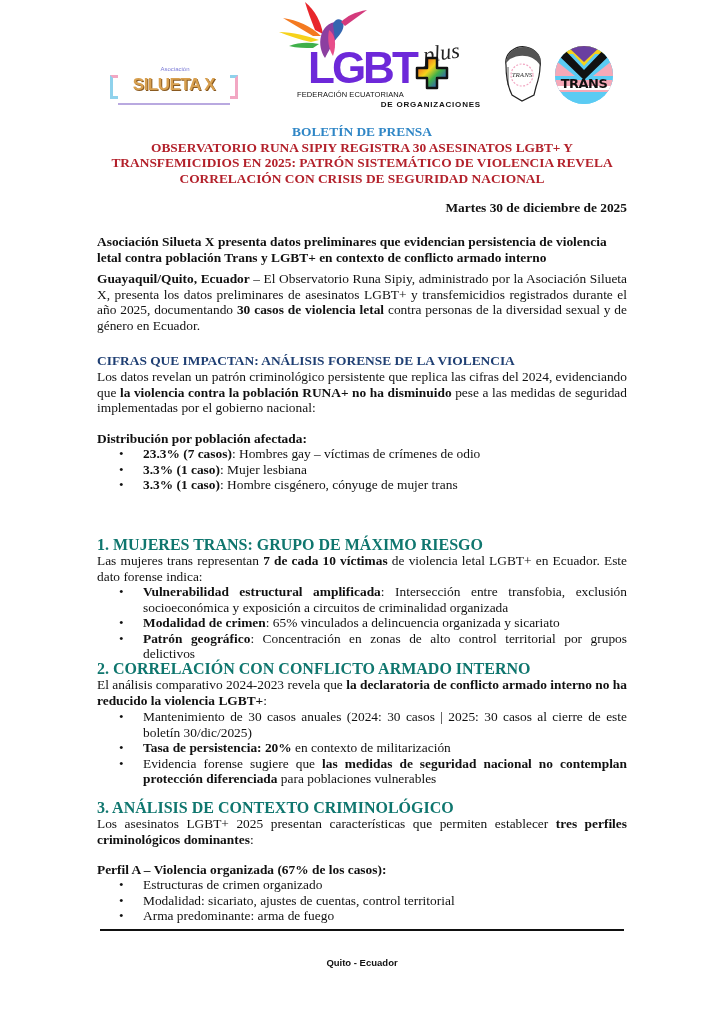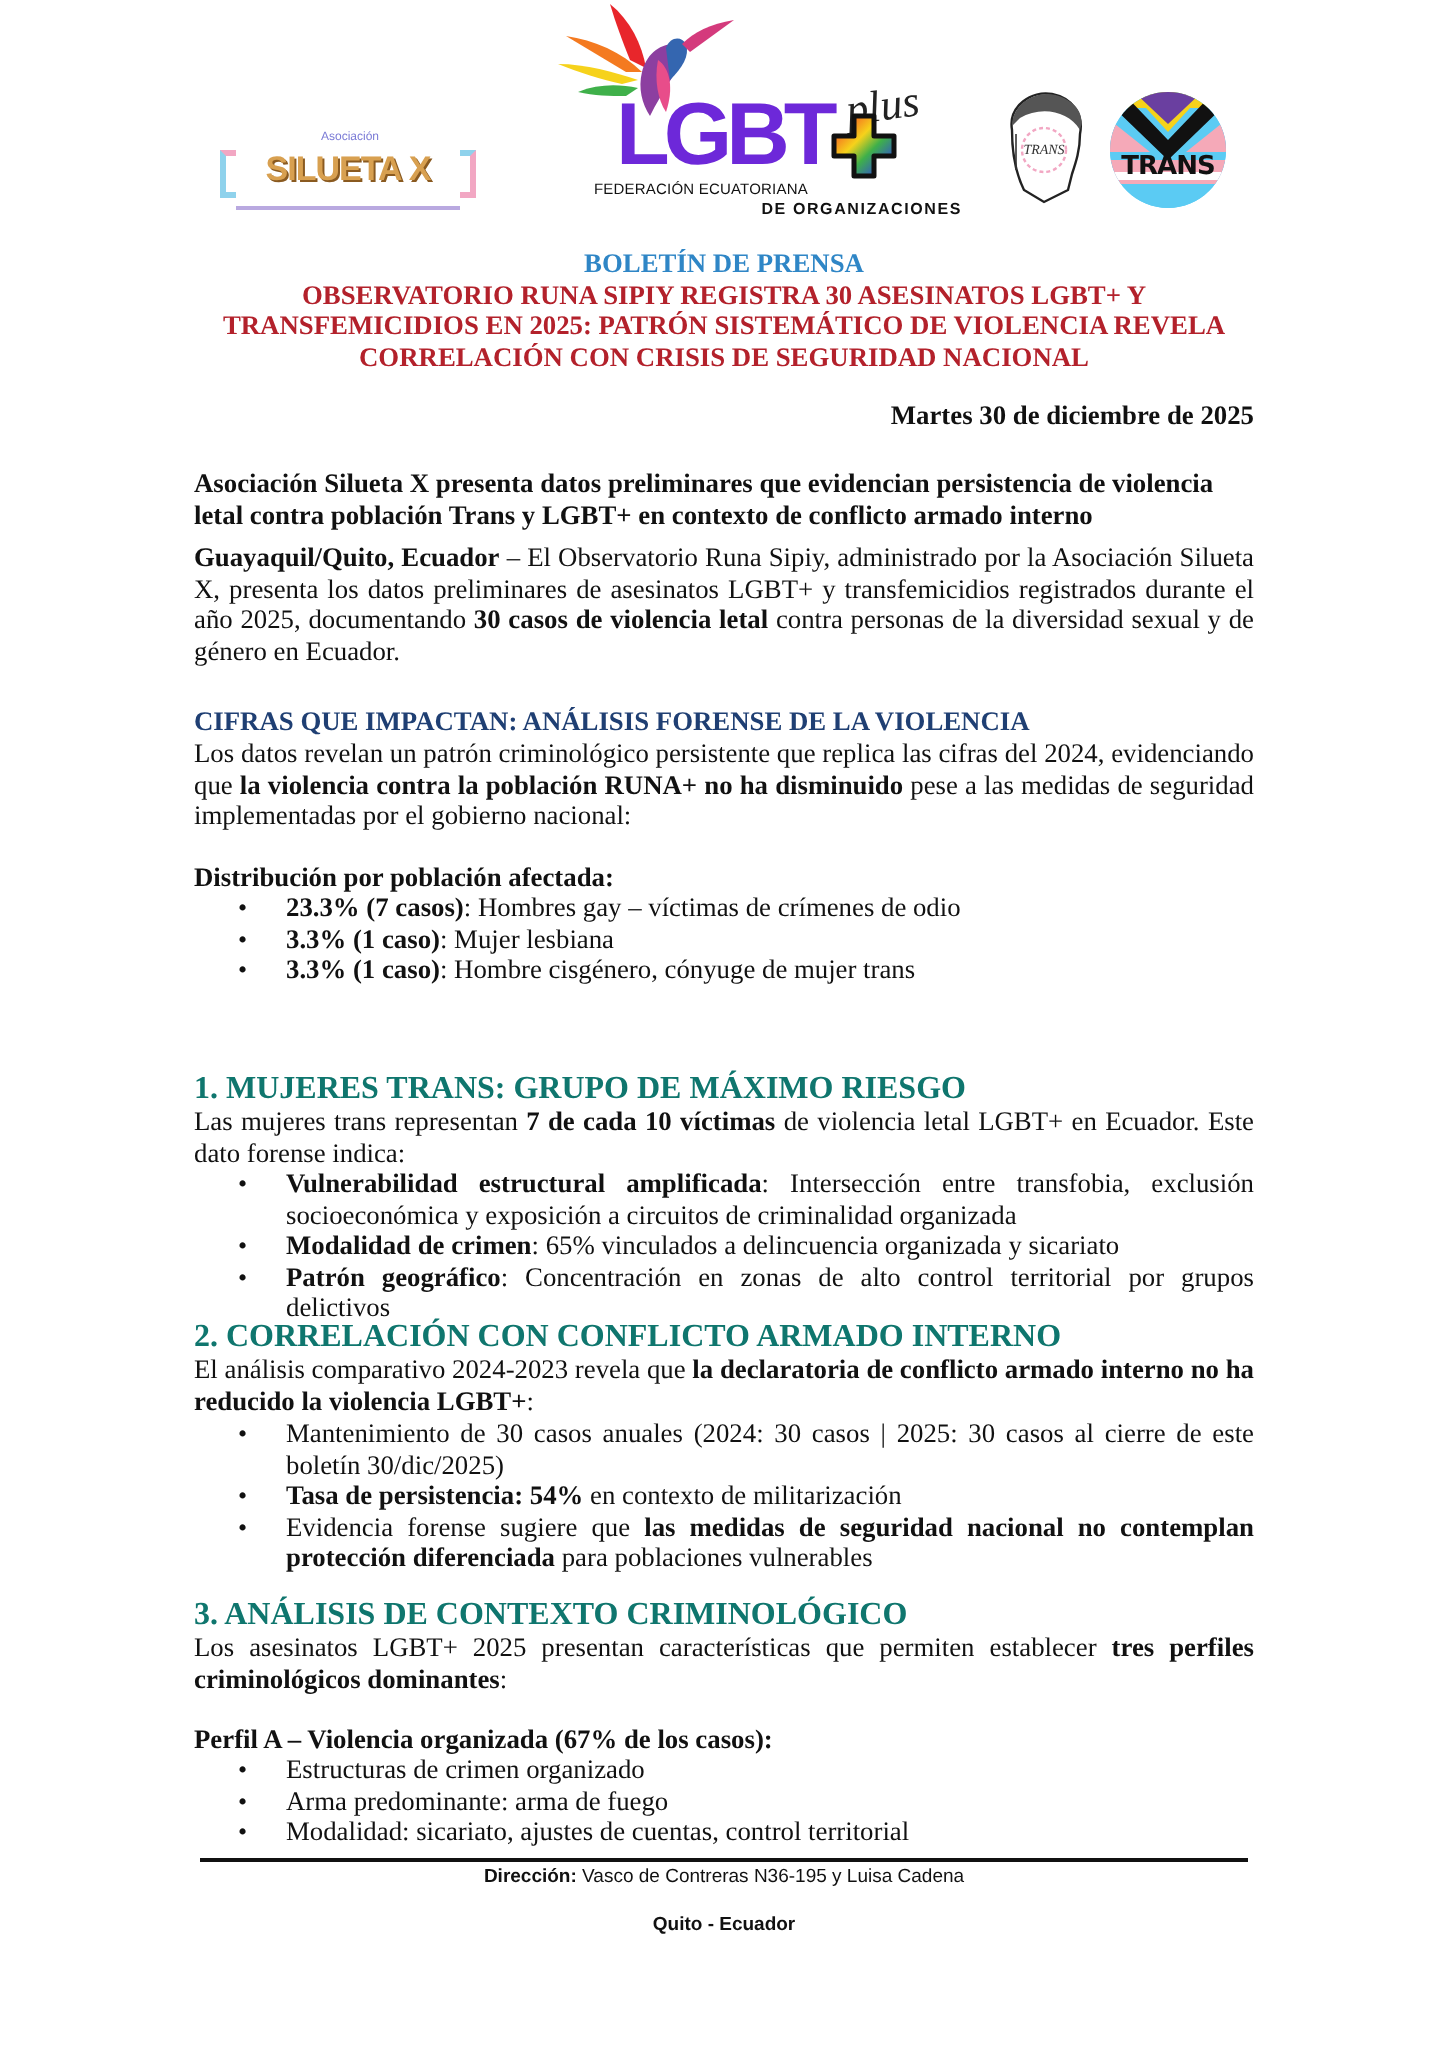--- a/index.html
+++ b/index.html
@@ -163,34 +163,31 @@
     <li><span class="bold">Modalidad de crimen</span><span>: 65% vinculados a delincuencia organizada y sicariato</span></li>
     <li><span class="bold">Patrón geográfico</span><span>: Concentración en zonas de alto control territorial por grupos delictivos</span></li>
   </ul>
 
   <div class="blk h-darkred" style="top:661px;">2. CORRELACIÓN CON CONFLICTO ARMADO INTERNO</div>
   <p class="blk just" style="top:677px;">
     <span>El análisis comparativo 2024-2023 revela que </span><span class="bold">la declaratoria de conflicto armado interno no ha reducido la violencia LGBT+</span><span>:</span>
   </p>
   <ul class="blk bul just" style="top:709px;">
     <li><span>Mantenimiento de 30 casos anuales (2024: 30 casos | 2025: 30 casos al cierre de este boletín 30/dic/2025)</span></li>
-    <li><span class="bold">Tasa de persistencia: 54%</span><span> en contexto de militarización</span></li>
+    <li><span class="bold">Tasa de persistencia: 20%</span><span> en contexto de militarización</span></li>
     <li><span>Evidencia forense sugiere que </span><span class="bold">las medidas de seguridad nacional no contemplan protección diferenciada</span><span> para poblaciones vulnerables</span></li>
   </ul>
 
   <div class="blk h-darkred" style="top:800px;">3. ANÁLISIS DE CONTEXTO CRIMINOLÓGICO</div>
   <p class="blk just" style="top:816px;">
     <span>Los asesinatos LGBT+ 2025 presentan características que permiten establecer </span><span class="bold">tres perfiles criminológicos dominantes</span><span>:</span>
   </p>
   <div class="blk bold" style="top:862px;">Perfil A – Violencia organizada (67% de los casos):</div>
   <ul class="blk bul" style="top:877px;">
     <li><span>Estructuras de crimen organizado</span></li>
+    <li><span>Modalidad: sicariato, ajustes de cuentas, control territorial</span></li>
     <li><span>Arma predominante: arma de fuego</span></li>
-    <li><span>Modalidad: sicariato, ajustes de cuentas, control territorial</span></li>
   </ul>
 
   <div class="foot-rule"></div>
-  <div class="foot" style="top:933px;">
-    <span class="b">Dirección:</span><span> Vasco de Contreras N36-195 y Luisa Cadena</span>
-  </div>
   <div class="foot b" style="top:957px;font-weight:bold;">Quito - Ecuador</div>
 
 </div>
 
 </body></html>

